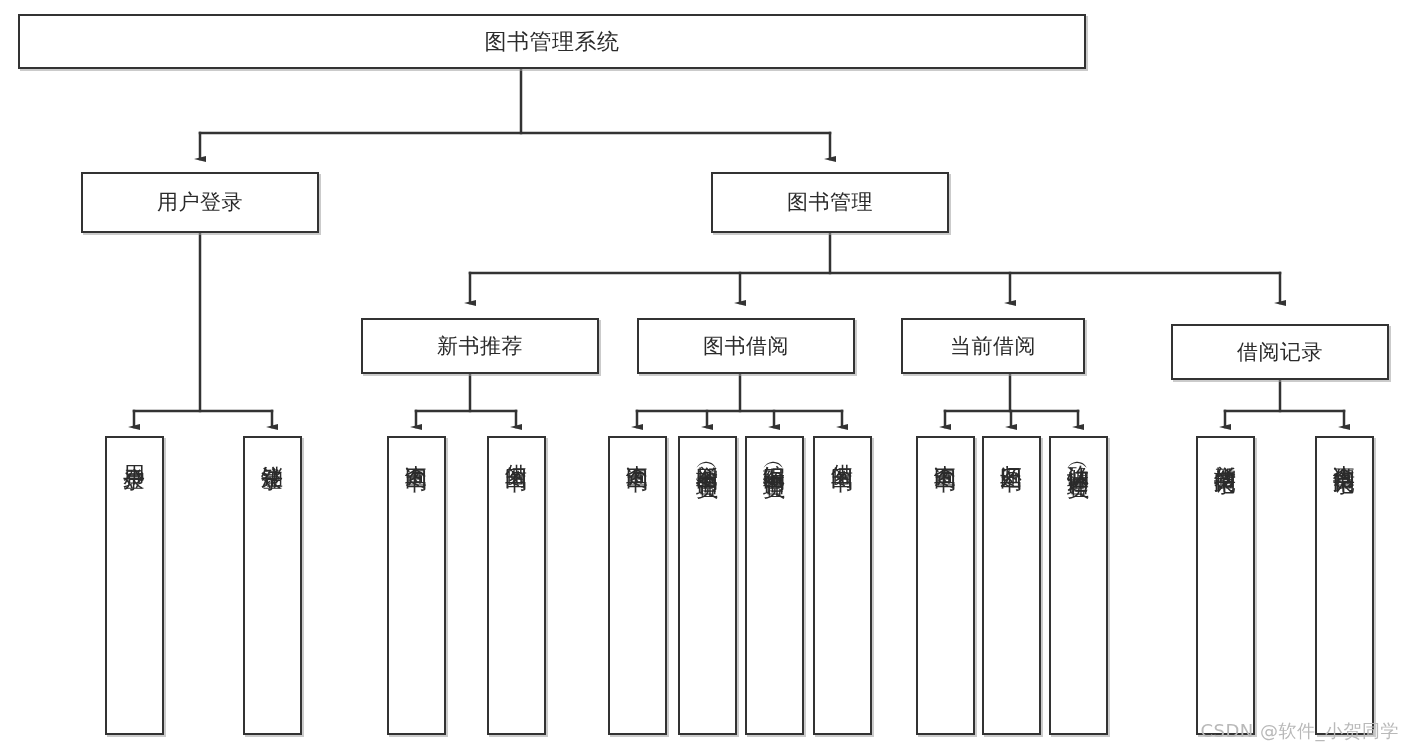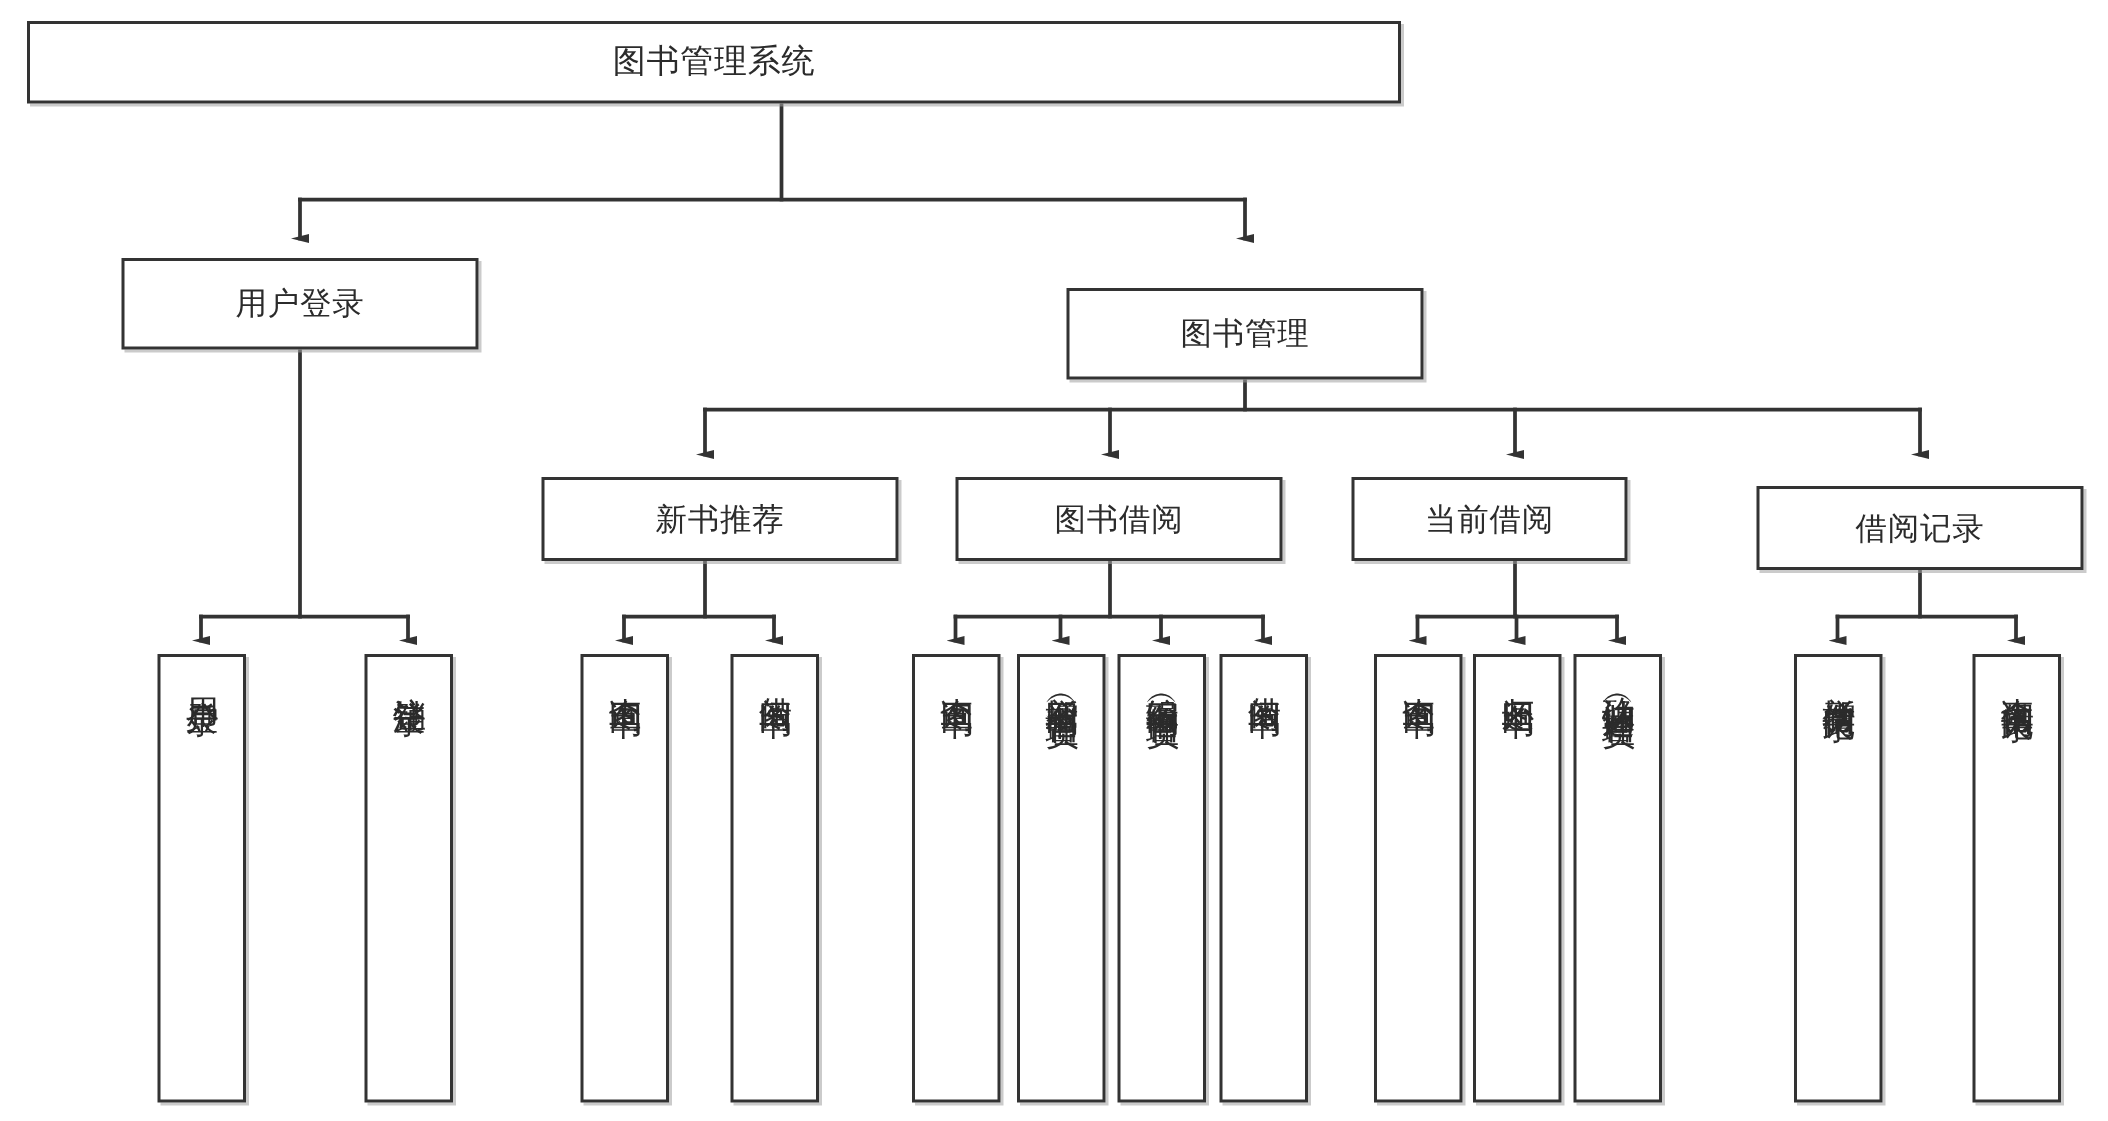--- a/index.html
+++ b/index.html
@@ -113,29 +113,29 @@
         <line x1="945" y1="411" x2="945" y2="427" marker-end="url(#arrowhead)"></line>
         <line x1="1011" y1="411" x2="1011" y2="427" marker-end="url(#arrowhead)"></line>
         <line x1="1078" y1="411" x2="1078" y2="427" marker-end="url(#arrowhead)"></line>
         <line x1="1280" y1="374" x2="1280" y2="411"></line>
         <line x1="1225" y1="411" x2="1344" y2="411"></line>
         <line x1="1225" y1="411" x2="1225" y2="427" marker-end="url(#arrowhead)"></line>
         <line x1="1344" y1="411" x2="1344" y2="427" marker-end="url(#arrowhead)"></line>
       </g>
   </svg>
 
-  <div class="node root horizontal" style="left:18px; top:14px; width:916px; height:55px;">
+  <div class="node root horizontal" style="left:18px; top:14px; width:1068px; height:55px;">
     <span class="node-label">图书管理系统</span>
   </div>
 
   <div id="level2-container">
       <div class="node horizontal" style="left: 81px; top: 172px; width: 238px; height: 61px;">
         <span class="node-label">用户登录</span>
       </div>
-      <div class="node horizontal" style="left: 711px; top: 172px; width: 238px; height: 61px; margin-top: 20px;">
+      <div class="node horizontal" style="left: 711px; top: 172px; width: 238px; height: 61px;">
         <span class="node-label">图书管理</span>
       </div>
     </div>
   <div id="level3-container">
       <div class="node horizontal" style="left: 361px; top: 318px; width: 238px; height: 56px;">
         <span class="node-label">新书推荐</span>
       </div>
       <div class="node horizontal" style="left: 637px; top: 318px; width: 218px; height: 56px;">
         <span class="node-label">图书借阅</span>
       </div>
@@ -181,14 +181,15 @@
         <span class="node-label">确认归还（管理员）</span>
       </div>
       <div class="node vertical" style="left: 1196px; top: 436px; width: 59px; height: 299px;">
         <span class="node-label">新增借阅记录</span>
       </div>
       <div class="node vertical" style="left: 1315px; top: 436px; width: 59px; height: 299px;">
         <span class="node-label">查询借阅记录</span>
       </div>
     </div>
 
+  <div class="watermark">CSDN @软件_小贺同学</div>
 
 </div>
 
 </body></html>

